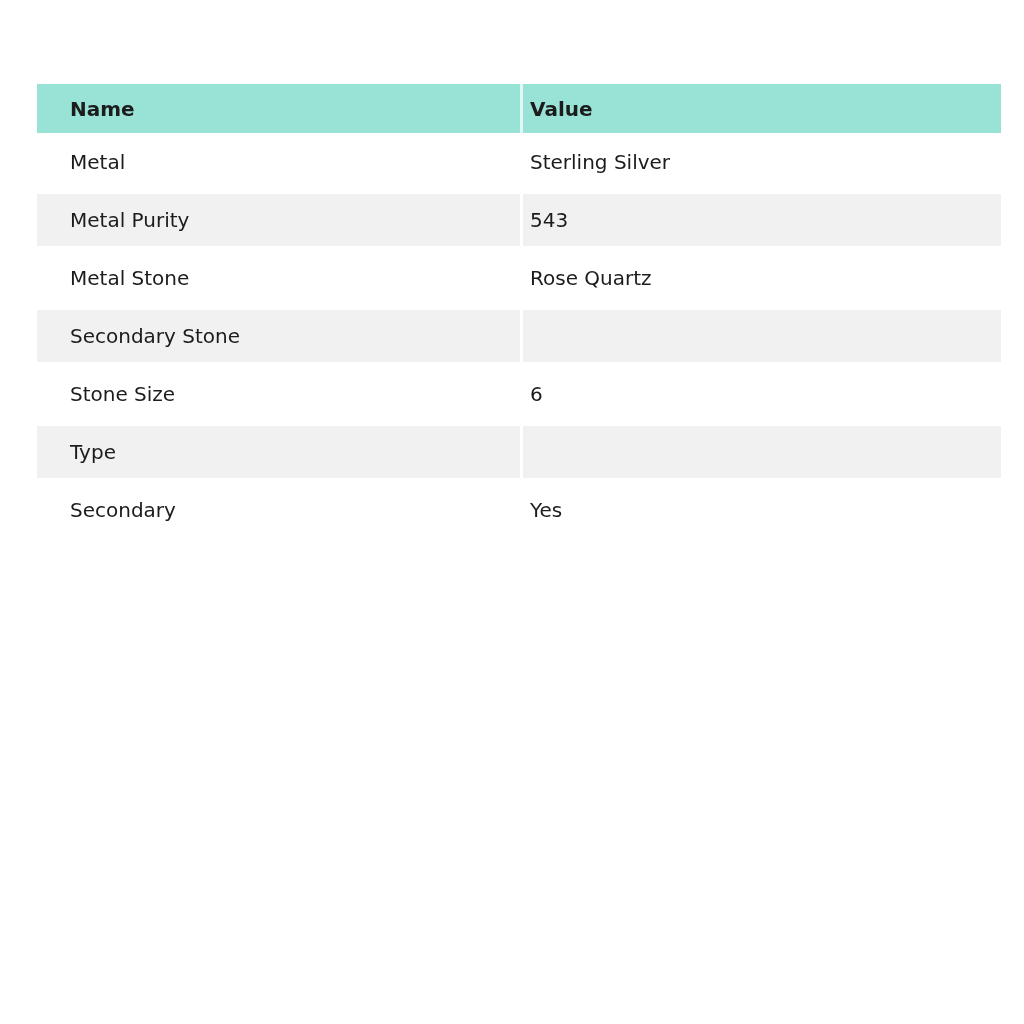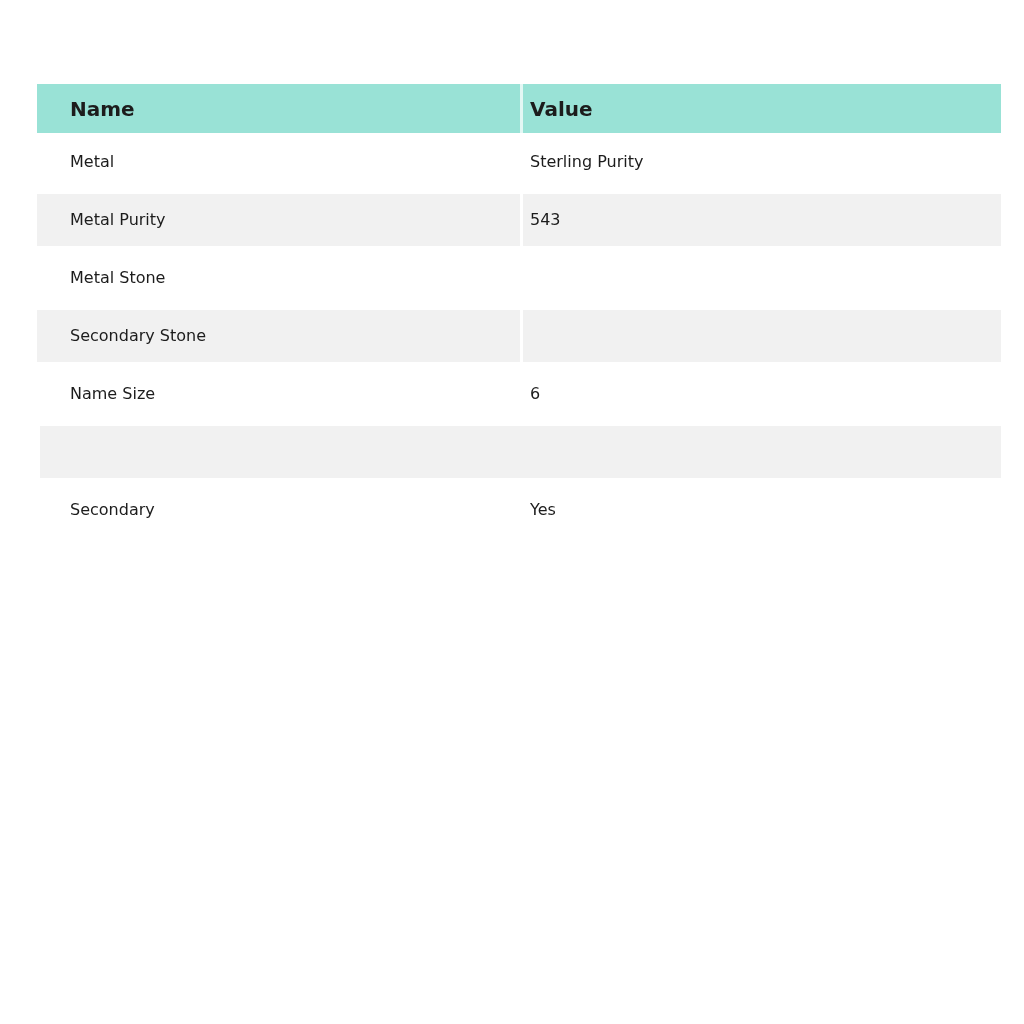--- a/index.html
+++ b/index.html
@@ -37,21 +37,21 @@
     border-bottom: 3px solid #ffffff;
     background: #ffffff;
   }
   
   .data-row:nth-child(2n+3) {
     background: var(--row-alt-bg);
   }
   .cell {
     display: flex;
     align-items: center;
-    font-size: 16px;
+    font-size: 20px;
     line-height: 1;
     white-space: nowrap;
     overflow: hidden;
   }
   .name-cell {
     width: 483px;
     flex: 0 0 483px;
     padding-left: 33px;
     text-align: center;
   }
@@ -79,46 +79,48 @@
 
   <div class="row header-row">
     <div class="cell name-cell">Name</div>
     <div class="col-divider"></div>
     <div class="cell value-cell">Value</div>
   </div>
 
   <div class="row data-row">
     <div class="cell name-cell">Metal</div>
     <div class="col-divider"></div>
-    <div class="cell value-cell">Sterling Purity</div>
+    <div class="cell value-cell">Sterling Silver</div>
   </div>
 
   <div class="row data-row">
     <div class="cell name-cell">Metal Purity</div>
     <div class="col-divider"></div>
     <div class="cell value-cell">543</div>
   </div>
 
   <div class="row data-row">
     <div class="cell name-cell">Metal Stone</div>
     <div class="col-divider"></div>
+    <div class="cell value-cell">Rose Quartz</div>
   </div>
 
   <div class="row data-row">
     <div class="cell name-cell">Secondary Stone</div>
     <div class="col-divider"></div>
   </div>
 
   <div class="row data-row">
-    <div class="cell name-cell">Name Size</div>
+    <div class="cell name-cell">Stone Size</div>
     <div class="col-divider"></div>
     <div class="cell value-cell">6</div>
   </div>
 
   <div class="row data-row">
+    <div class="cell name-cell">Type</div>
     <div class="col-divider"></div>
   </div>
 
   <div class="row data-row">
     <div class="cell name-cell">Secondary</div>
     <div class="col-divider"></div>
     <div class="cell value-cell">Yes</div>
   </div>
 
 </div>

